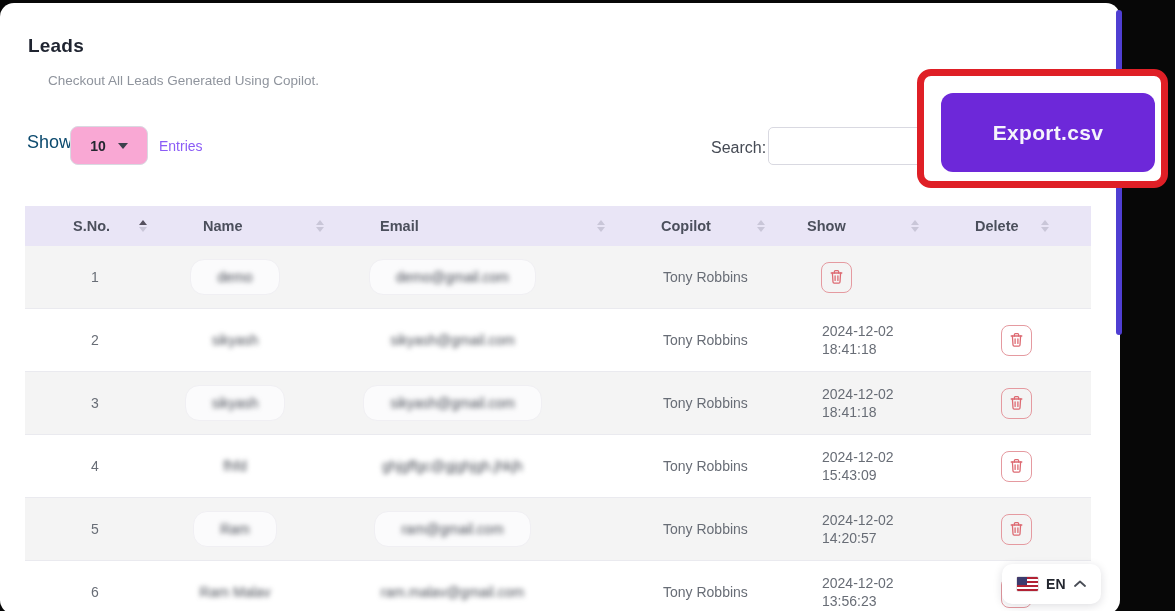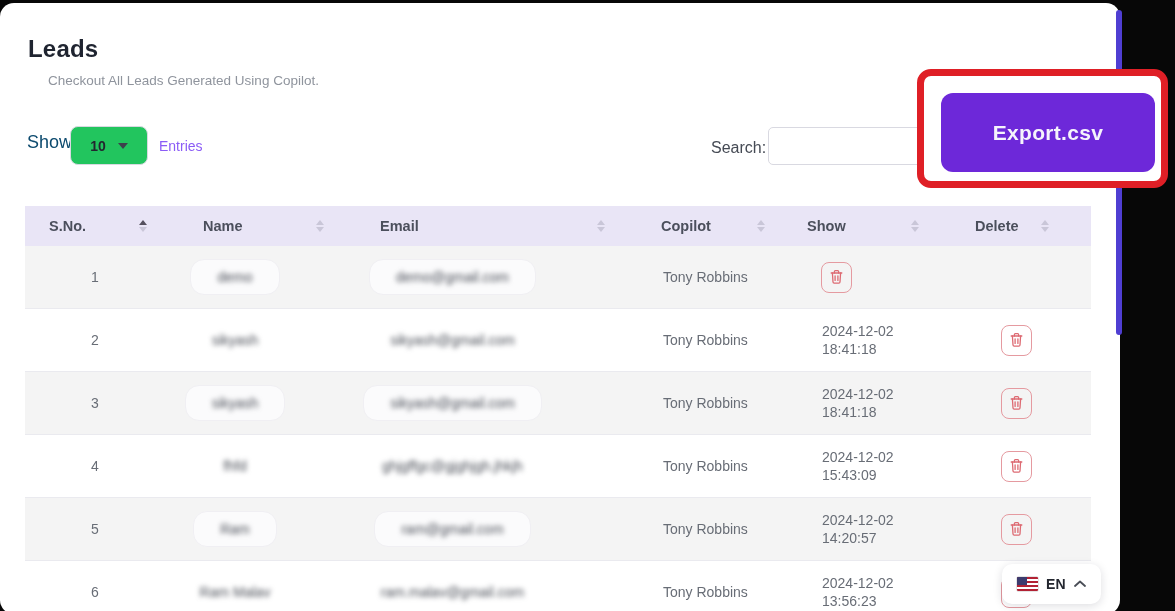--- a/index.html
+++ b/index.html
@@ -5,28 +5,28 @@
   * { margin:0; padding:0; box-sizing:border-box; }
   html,body { width:1175px; height:611px; overflow:hidden; background:#070707;
     font-family:"Liberation Sans","DejaVu Sans",sans-serif; position:relative; }
 
   .card { position:absolute; left:0; top:3px; width:1120px; height:611px;
     background:#ffffff; border-radius:14px; overflow:hidden; z-index:1; }
 
   .scroll-strip { position:absolute; left:1116px; top:10px; width:6px; height:325px;
     background:#4f3ed2; border-radius:4px; z-index:4; }
 
-  .page-title { position:absolute; left:28px; top:32px; font-size:24px; font-weight:700;
+  .page-title { position:absolute; left:28px; top:32px; font-size:19px; font-weight:700;
     color:#1f2430; letter-spacing:.2px; }
   .page-subtitle { position:absolute; left:28px; top:70px; font-size:13.5px; color:#8f949d;margin-left:20px; }
 
   
   .show-label { position:absolute; left:27px; top:129px; font-size:18px; color:#0c4a6e; }
   .page-size { position:absolute; left:70px; top:123px; width:78px; height:39px;
-    background:#22c55e; border:1px solid #d9d9e1; border-radius:8px; display:flex;
+    background:#f9a8d4; border:1px solid #d9d9e1; border-radius:8px; display:flex;
     align-items:center; justify-content:center; gap:12px; cursor:pointer; }
   .page-size .val { font-size:14px; color:#23262f; font-weight:600; }
   .caret-down { width:0; height:0; border-left:5px solid transparent;
     border-right:5px solid transparent; border-top:6px solid #3d414c; }
   .entries-label { position:absolute; left:159px; top:135px; font-size:14px; color:#8b5cf6; }
 
   .search-label { position:absolute; left:711px; top:136px; font-size:16px; color:#454a54; }
   .search-input { position:absolute; left:768px; top:124px; width:200px; height:38px;
     border:1px solid #d9d9e1; border-radius:5px; background:#fff; font-size:14px;
     color:#23262f; padding:0 10px; outline:none; }
@@ -37,21 +37,21 @@
   .export-btn { position:absolute; left:17px; top:17px; width:214px; height:79px;
     background:#6d28d9; border:none; border-radius:12px; color:#f5f3fc; font-size:21px;
     font-weight:600; font-family:inherit; cursor:pointer; letter-spacing:.3px; }
 
   
   .table { position:absolute; left:25px; top:203px; width:1066px; z-index:2; }
   .thead { display:flex; height:40px; background:#e9e5f6; align-items:center; }
   .th { display:flex; align-items:center; justify-content:space-between; height:100%; }
   .th-label { font-size:14.5px; font-weight:700; color:#4b4f5c; }
   .c1{width:140px;} .c2{width:185px;} .c3{width:275px;} .c4{width:160px;} .c5{width:180px;} .c6{width:126px;}
-  .th.c1{padding-left:24px; padding-right:18px;}
+  .th.c1{padding-left:48px; padding-right:18px;}
   .th.c2{padding-left:38px; padding-right:26px;}
   .th.c3{padding-left:30px; padding-right:20px;}
   .th.c4{padding-left:36px; padding-right:20px;}
   .th.c5{padding-left:22px; padding-right:46px;}
   .th.c6{padding-left:10px; padding-right:42px;}
   .sort { display:flex; flex-direction:column; align-items:center; gap:2px; cursor:pointer; }
   .tri-up { width:0; height:0; border-left:4px solid transparent; border-right:4px solid transparent;
     border-bottom:5px solid #c9c6d8; }
   .tri-up.active { border-bottom-color:#55505e; }
   .tri-down { width:0; height:0; border-left:4px solid transparent; border-right:4px solid transparent;

